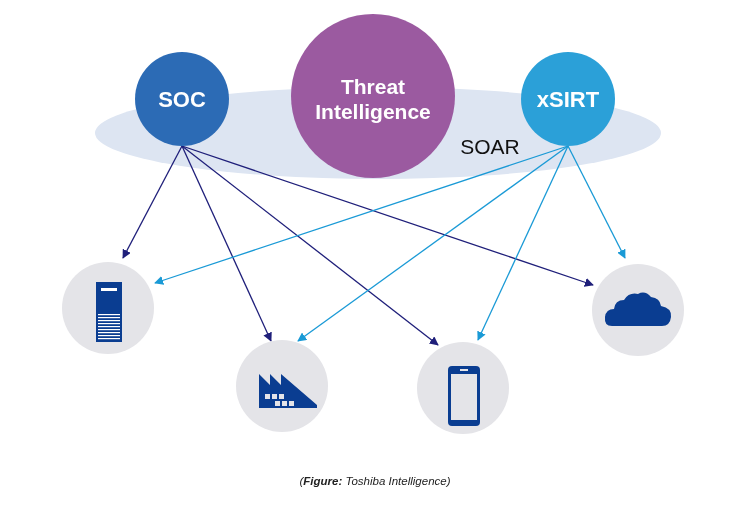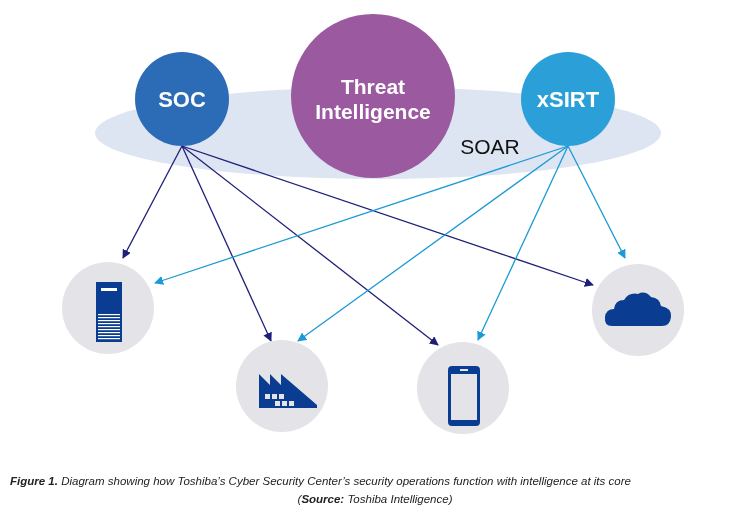--- a/index.html
+++ b/index.html
@@ -91,15 +91,14 @@
 
   <g>
     <circle cx="638" cy="310" r="46" fill="#e4e4e8"></circle>
     <g>
       <path d="M612,326 Q604,326 605,317 Q606,309 614,309 Q615,300 624,300 Q629,292 638,294 Q645,290 651,297 Q660,298 661,306 Q672,308 671,317 Q670,326 662,326 Z" fill="#0a3d91"></path>
     </g>
   </g>
 </svg>
 
 <div class="caption">
-  <span class="line1"><b>Figure 1.</b><span> Diagram showing how Toshiba’s Cyber Security Center’s security operations function with intelligence at its core</span></span>
-  <span class="line2"><span>(</span><b>Source:</b><span> Toshiba Intelligence)</span></span>
+  <span class="line2"><span>(</span><b>Figure:</b><span> Toshiba Intelligence)</span></span>
 </div>
 
 </body></html>

